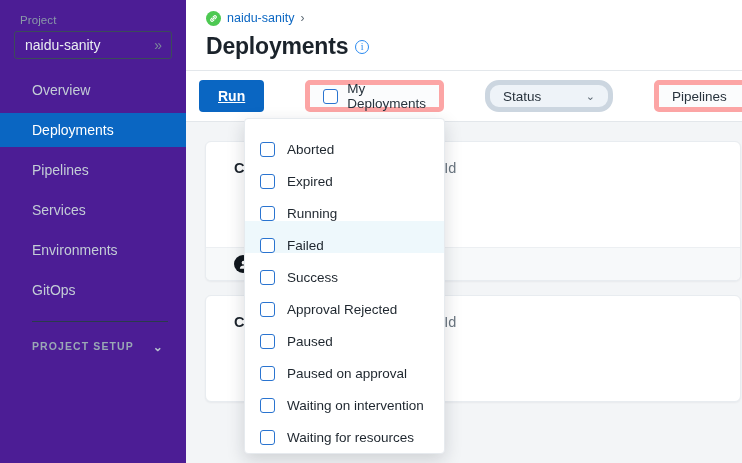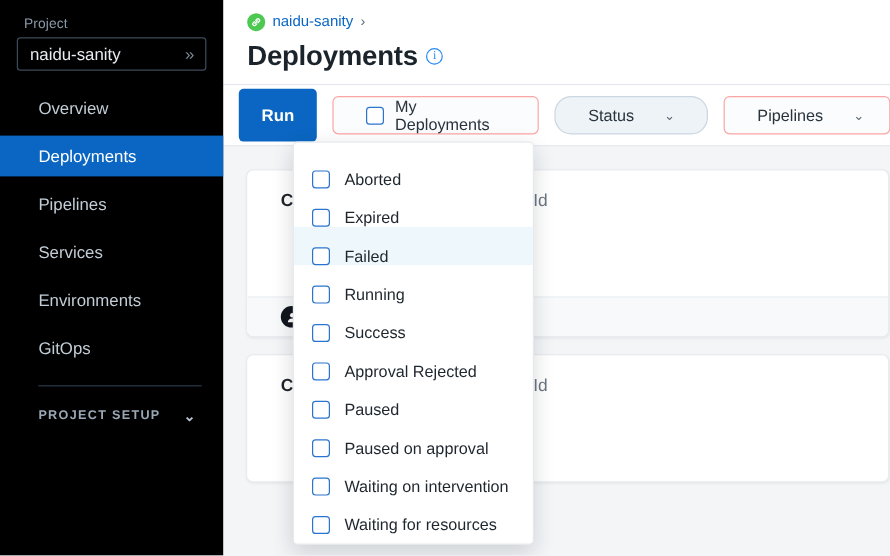--- a/index.html
+++ b/index.html
@@ -7,21 +7,21 @@
     width: 742px; height: 463px;
     font-family: "Liberation Sans", sans-serif;
     background: #f3f5f7;
     overflow: hidden;
   }
   #app { position: relative; width: 742px; height: 463px; display: flex; }
 
   
   .sidebar {
     width: 186px; height: 463px;
-    background: #000000;
+    background: #4c1d95;
     flex: 0 0 186px;
     padding-top: 14px;
     position: relative;
     z-index: 5;
   }
   .sb-project-label {
     color: #8a99a8; font-size: 11.5px; padding: 0 20px 5px 20px; letter-spacing: .1px;
   }
   .sb-project-select {
     margin: 0 14px; height: 28px;
@@ -67,26 +67,26 @@
     color: #2a8af0; font-size: 10px; line-height: 11px; text-align: center;
     font-family: "Liberation Serif", serif; cursor: pointer;
   }
 
   .toolbar {
     background: #ffffff; border-bottom: 1px solid #e3e7eb;
     height: 51px; display: flex; align-items: center; gap: 13px; padding-left: 13px;
   }
   .btn-run {
     background: #0a66c2; color: #fff; font-size: 14px; font-weight: bold;
-    border: none; border-radius: 4px; height: 44px; padding: 0 19px; cursor: pointer;
+    border: none; border-radius: 4px; height: 32px; padding: 0 19px; cursor: pointer; text-decoration: underline;
   }
   .pill {
-    height: 32px; border: 1px solid #fca5a5; border-radius: 5px;
+    height: 32px; border: 5px solid #fca5a5; border-radius: 5px;
     background: #fbfcfd; display: flex; align-items: center;
-    padding: 0 27px; gap: 9px; font-size: 13.5px; color: #28333d; cursor: pointer;
+    padding: 0 13px; gap: 9px; font-size: 13.5px; color: #28333d; cursor: pointer; margin-left: 28px;
   }
   .pill.wide { min-width: 128px; justify-content: space-between; }
   .pill.active { background: #eef3f8; border-color: #ccd6e0; border-radius: 14px; }
   .cbox {
     width: 15px; height: 15px; border: 1.6px solid #2a74d0; border-radius: 3px;
     background: #fff; flex: 0 0 15px;
   }
   .caret-d { color: #5b6772; font-size: 11px; margin-left: 16px; }
   .pill-label { font-weight: 500; }
 
@@ -242,30 +242,30 @@
 
   <div class="dropdown">
     <div class="dd-item">
       <span class="cbox"></span>
       <span>Aborted</span>
     </div>
     <div class="dd-item">
       <span class="cbox"></span>
       <span>Expired</span>
     </div>
+    <div class="dd-item">
+      <span class="cbox"></span>
+      <span>Running</span>
+    </div>
     <div class="dd-item hover">
       <span class="cbox"></span>
       <span>Failed</span>
     </div>
     <div class="dd-item">
       <span class="cbox"></span>
-      <span>Running</span>
-    </div>
-    <div class="dd-item">
-      <span class="cbox"></span>
       <span>Success</span>
     </div>
     <div class="dd-item">
       <span class="cbox"></span>
       <span>Approval Rejected</span>
     </div>
     <div class="dd-item">
       <span class="cbox"></span>
       <span>Paused</span>
     </div>

